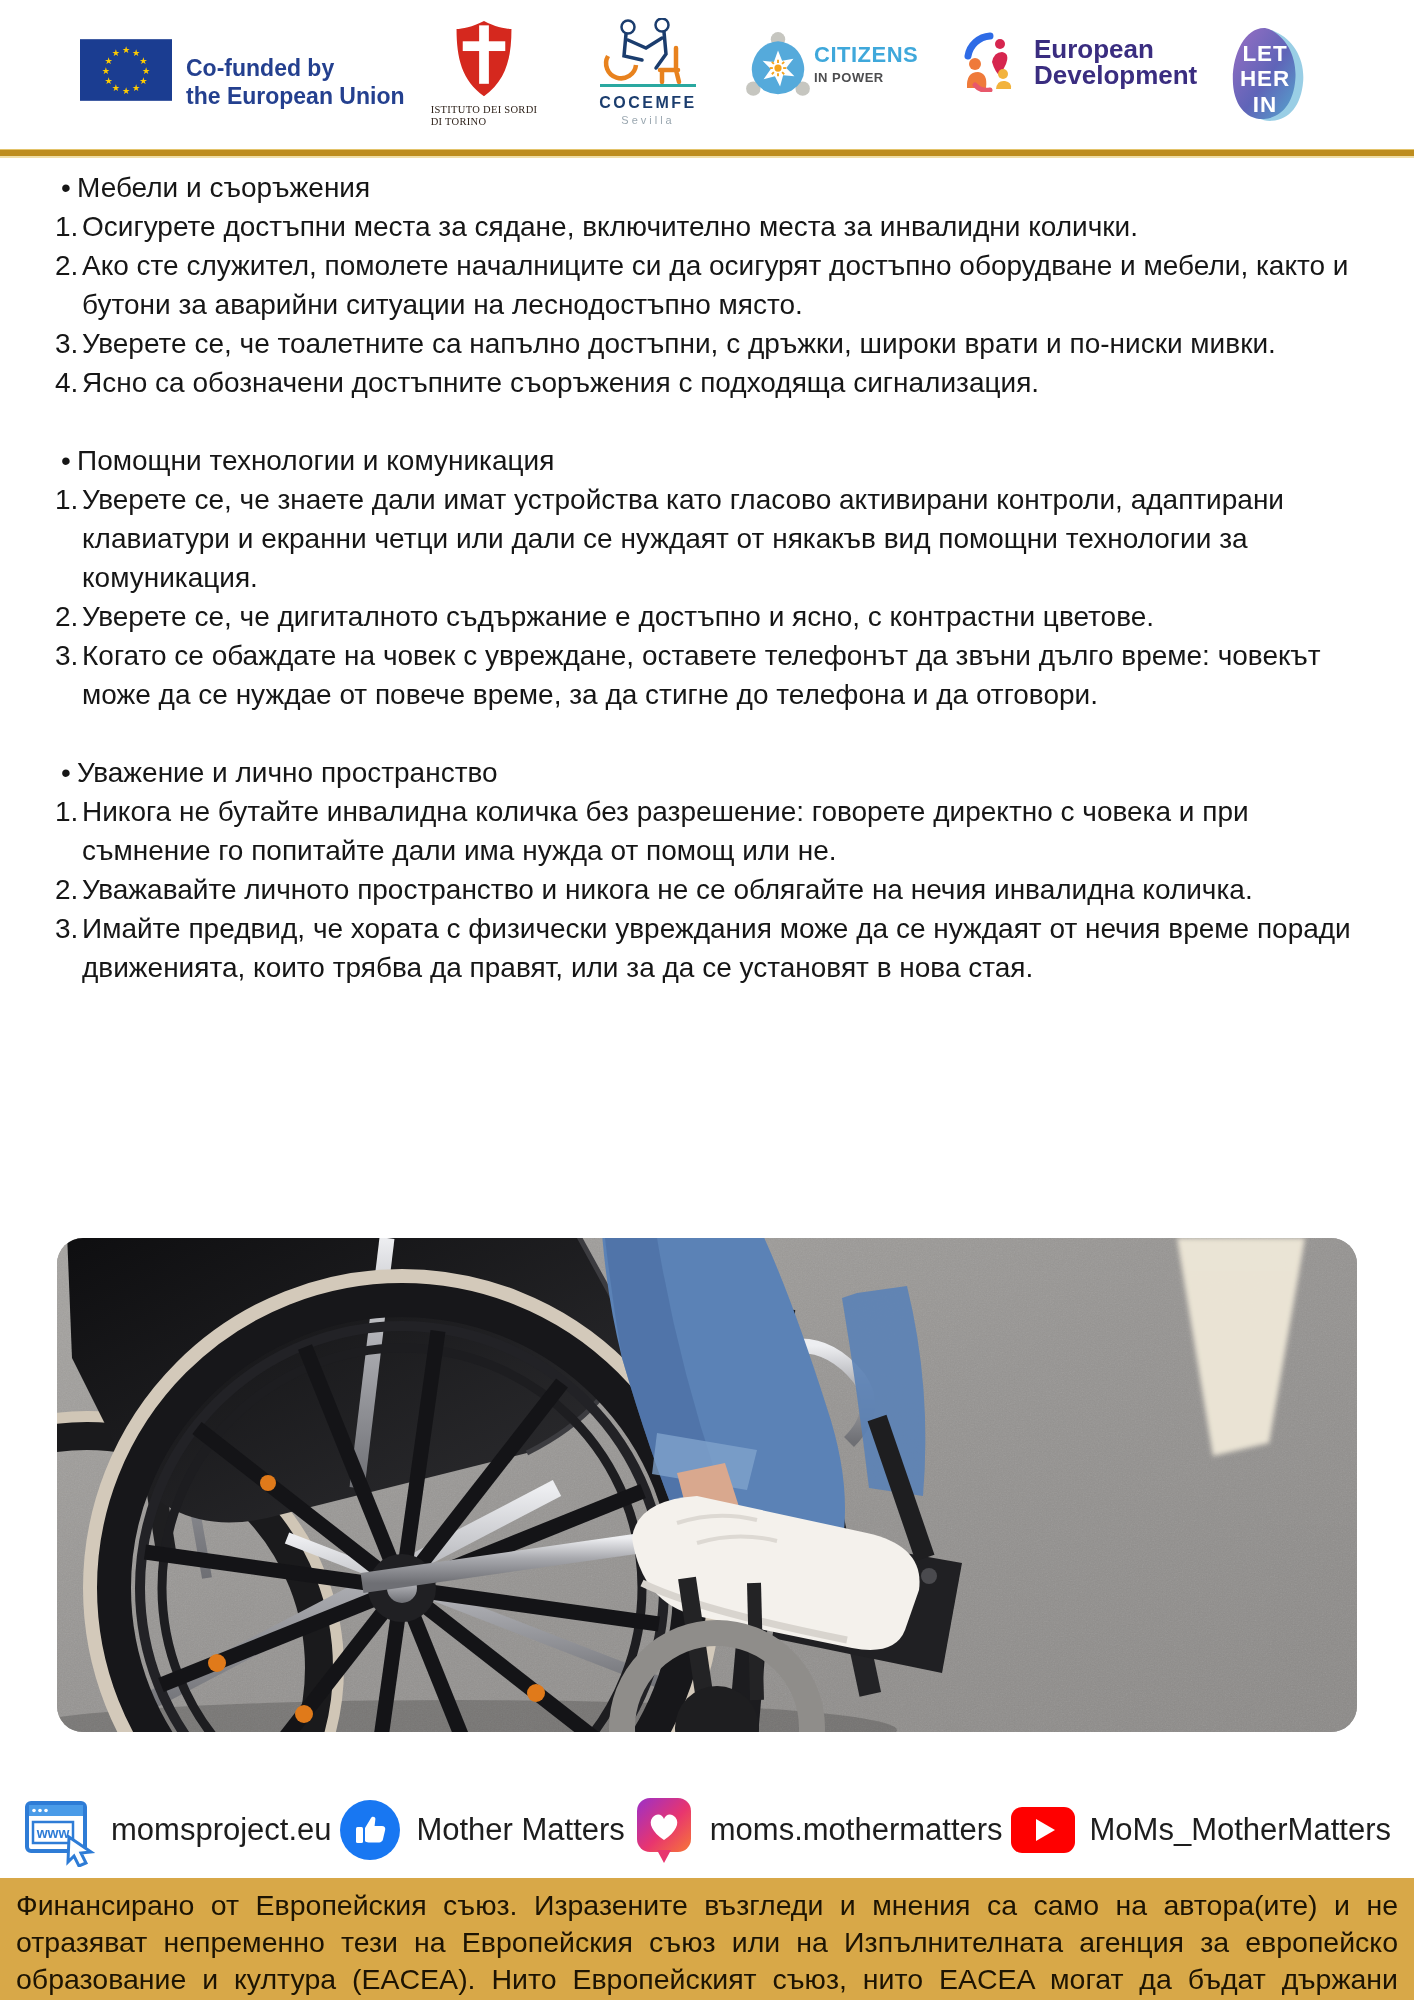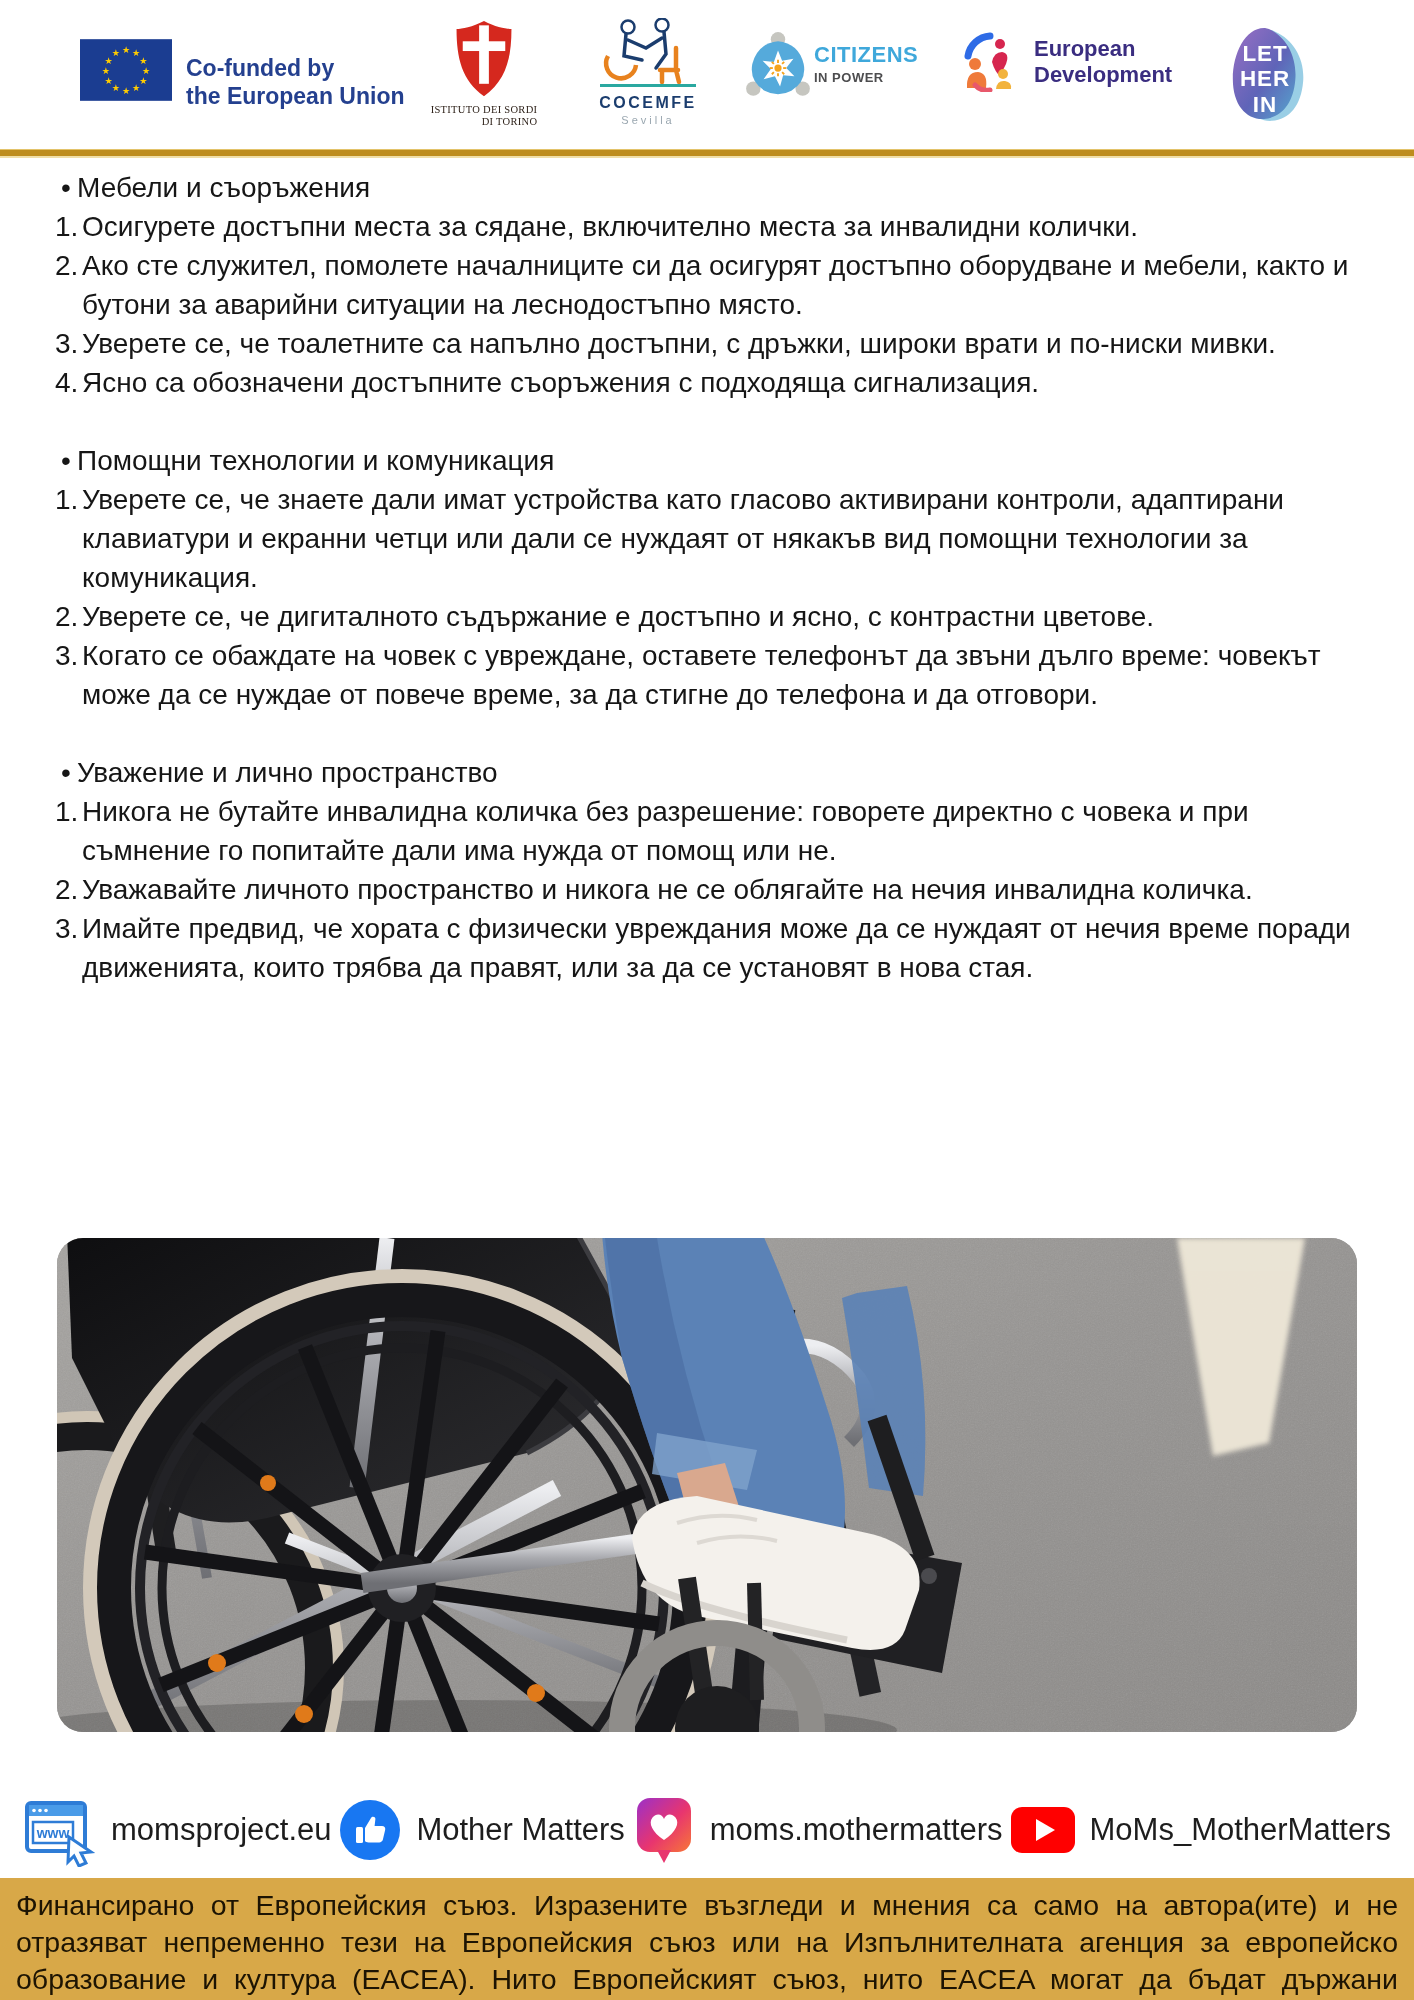--- a/index.html
+++ b/index.html
@@ -13,35 +13,35 @@
   .header { position:absolute; top:0; left:0; width:1414px; height:152px; background:#fff; }
   .logo { position:absolute; display:flex; align-items:center; }
 
   .eu-logo { left:80px; top:30px; gap:14px; }
   .eu-flag { width:92px; height:64px; display:block; }
   .eu-text { font-weight:bold; color:#24408F; font-size:23px; line-height:28px;margin-top:24px; }
 
   .ist-logo { left:438px; top:18px; flex-direction:column; width:92px; }
   .ist-shield { width:62px; height:82px; display:block; }
   .ist-caption { font-family:"Liberation Serif", serif; font-size:10.5px; line-height:12px;
-                 color:#30241c; text-align:right; letter-spacing:.3px; margin-top:4px; white-space:nowrap; }
+                 color:#30241c; text-align:left; letter-spacing:.3px; margin-top:4px; white-space:nowrap; }
 
   .coc-logo { left:592px; top:18px; flex-direction:column; width:112px; }
   .coc-fig { width:100px; height:70px; display:block; }
   .coc-title { color:#1B3D6E; font-weight:bold; font-size:16px; letter-spacing:2.5px; margin-top:6px; }
   .coc-sub   { color:#9AA7B0; font-size:11px; letter-spacing:3px; margin-top:2px; }
 
   .cip-logo { left:742px; top:30px; gap:0; }
   .cip-mark { width:72px; height:72px; display:block; }
   .cip-line1 { color:#3FA8DB; font-weight:bold; font-size:22px; line-height:24px; letter-spacing:.5px; }
   .cip-line2 { color:#4D4D4F; font-weight:bold; font-size:13px; line-height:22px; letter-spacing:.5px; }
 
   .eud-logo { left:962px; top:32px; gap:12px; }
   .eud-mark { width:60px; height:60px; display:block; }
-  .eud-text { color:#3A2D80; font-weight:bold; font-size:22px; line-height:26px; }
+  .eud-text { color:#3A2D80; font-weight:bold; font-size:26px; line-height:26px; }
 
   .lhi-logo { left:1226px; top:24px;text-decoration:underline; }
   .lhi-mark { width:82px; height:100px; display:block; }
 
   .gold-rule { position:absolute; top:150px; left:0; width:1414px; height:6px;
                background:#BE8D1E; box-shadow:0 2px 0 #F0DFA8, 0 -1px 0 #E3C36A; }
 
   
   .content { position:absolute; top:168px; left:55px; width:1308px;
              font-size:28px; line-height:39px; color:#161616; }

